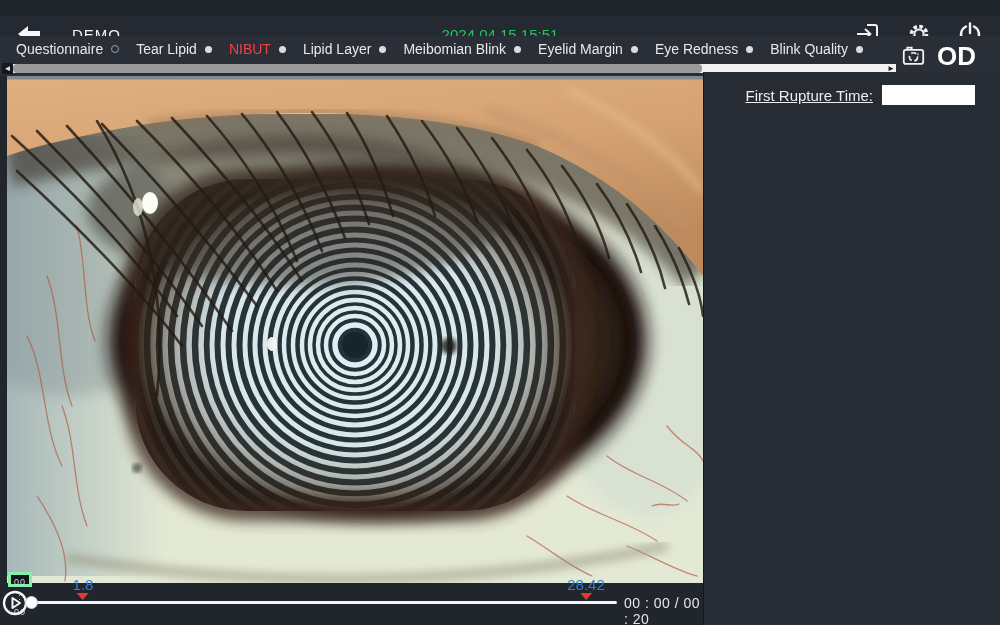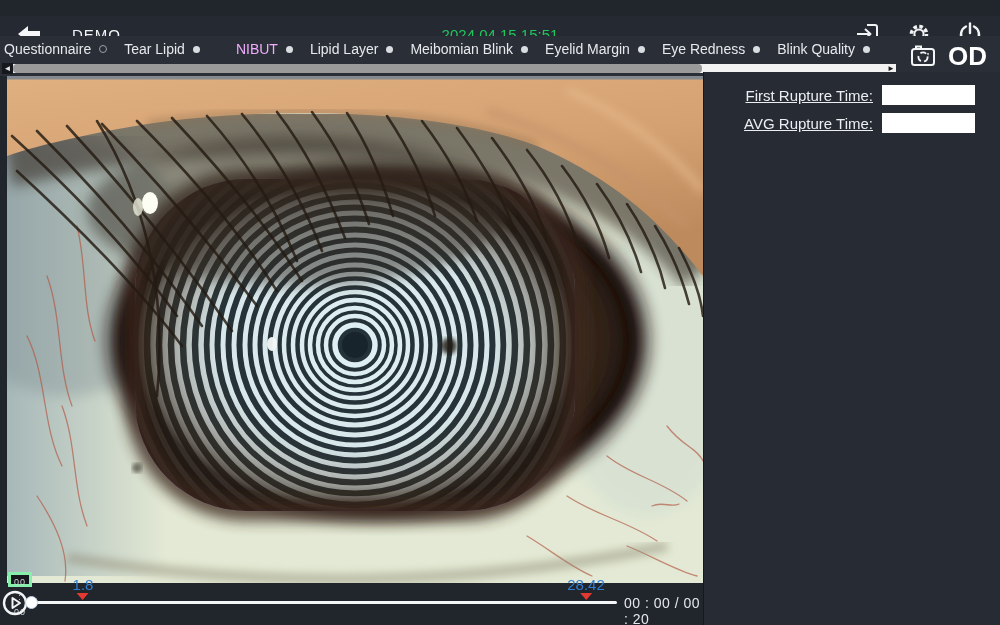--- a/index.html
+++ b/index.html
@@ -10,29 +10,29 @@
   .topbar{position:absolute;left:0;top:16px;width:1000px;height:36px;background:#252a32;
           display:flex;align-items:center;}
   .back-btn{margin-left:16px;width:30px;height:22px;display:flex;align-items:center;cursor:pointer;}
   .app-title{margin-left:26px;font-size:15px;letter-spacing:1px;color:#f2f4f6;}
   .datetime{position:absolute;left:0;right:0;text-align:center;font-size:15px;color:#22c55e;}
   .top-icons{position:absolute;right:18px;top:0;height:36px;display:flex;align-items:center;gap:27px;}
   .top-icons svg{display:block;cursor:pointer;}
 
   
   .tabzone{position:absolute;left:0;top:36px;width:1000px;height:40px;background:#2a2e37;}
-  .tabrow{position:absolute;left:4px;top:0;width:886px;height:26px;display:flex;align-items:center;
+  .tabrow{position:absolute;left:16px;top:0;width:886px;height:26px;display:flex;align-items:center;
           white-space:nowrap;overflow:hidden;}
   .tab{display:inline-flex;align-items:center;gap:8px;margin-right:17px;font-size:14px;
        color:#e7e9ec;cursor:pointer;}
   .tab .dot{width:7px;height:7px;border-radius:50%;background:#d9dce1;flex:0 0 auto;}
   .tab .dot.hollow{background:transparent;border:1.5px solid #9aa0a8;width:6px;height:6px;}
-  .tab.active .label{color:#f0abfc;margin-left:19px;}
+  .tab.active .label{color:#ef4444;}
   .right-block{position:absolute;right:0;top:0;width:98px;height:40px;background:#2a2e37;
-               display:flex;align-items:center;justify-content:flex-end;gap:12px;padding-right:13px;box-sizing:border-box;}
+               display:flex;align-items:center;justify-content:flex-end;gap:12px;padding-right:24px;box-sizing:border-box;}
   .od-label{font-size:26px;font-weight:bold;color:#ffffff;line-height:1;cursor:pointer;}
 
   
   .hscroll{position:absolute;left:2px;top:26px;width:894px;height:12px;display:flex;align-items:center;}
   .hs-left{width:11px;height:11px;background:#15181d;color:#e8e8e8;font-size:8px;line-height:11px;
            text-align:center;cursor:pointer;}
   .hs-track{flex:1;height:9px;background:#f2f2f2;position:relative;cursor:pointer;}
   .hs-thumb{position:absolute;left:0;top:0;width:78%;height:9px;background:#9a9a9a;border-radius:4px;cursor:grab;}
   .hs-right{position:absolute;right:1px;top:0;height:9px;color:#15181d;font-size:8px;line-height:9px;cursor:pointer;}
 
@@ -299,24 +299,20 @@
         <rect x="0" y="0" width="696" height="3.5" fill="#828a90"></rect>
       </g>
     </svg>
   </div>
 
   <aside class="panel">
     <div class="prow">
       <span class="plabel">First Rupture Time:</span>
       <input type="text" value="" style="">
     </div>
-    <div class="prow">
-      <span class="plabel">AVG Rupture Time:</span>
-      <input type="text" value="" style="">
-    </div>
   </aside>
 
   <footer class="player">
     <div class="tooltip">00 : 00</div>
 
     <svg class="playbtn" viewBox="0 0 26 26">
       <circle cx="13" cy="13" r="11" fill="none" stroke="#f2f4f6" stroke-width="2.4"></circle>
       <path d="M10.5,8 L18,13 L10.5,18 Z" fill="none" stroke="#f2f4f6" stroke-width="2" stroke-linejoin="round"></path>
     </svg>
 

